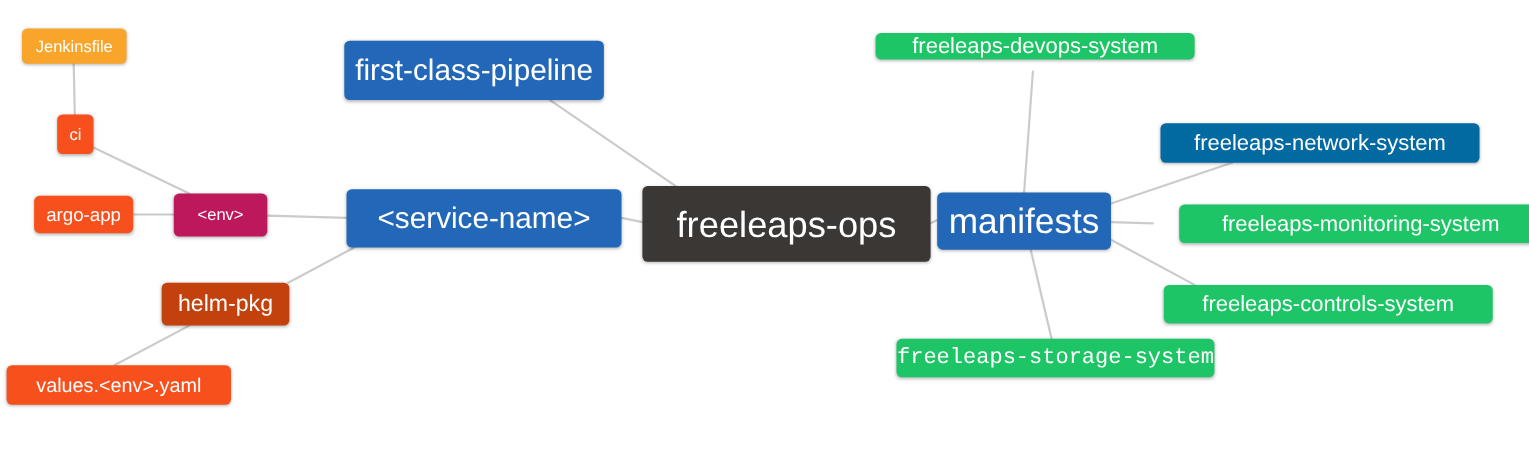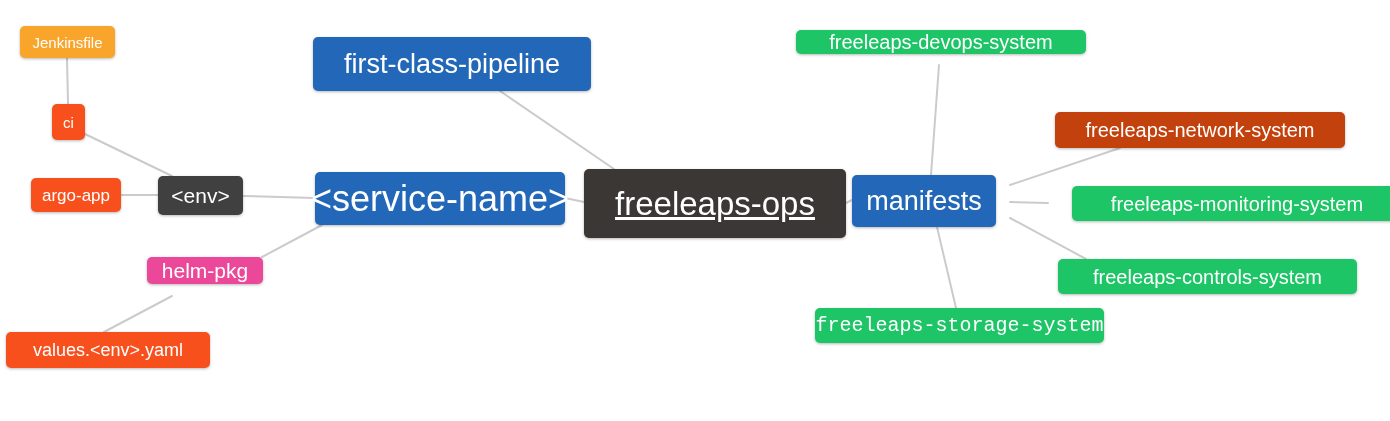--- a/index.html
+++ b/index.html
@@ -51,29 +51,29 @@
       <line x1="500" y1="91" x2="614" y2="169" stroke="#CBCBCB" stroke-width="2" stroke-linecap="round"></line>
       <line x1="565" y1="198" x2="584" y2="202" stroke="#CBCBCB" stroke-width="2" stroke-linecap="round"></line>
       <line x1="846" y1="203" x2="852" y2="200" stroke="#CBCBCB" stroke-width="2" stroke-linecap="round"></line>
       <line x1="931" y1="175" x2="939" y2="65" stroke="#CBCBCB" stroke-width="2" stroke-linecap="round"></line>
       <line x1="1010" y1="185" x2="1120" y2="148" stroke="#CBCBCB" stroke-width="2" stroke-linecap="round"></line>
       <line x1="1010" y1="202" x2="1048" y2="203" stroke="#CBCBCB" stroke-width="2" stroke-linecap="round"></line>
       <line x1="1010" y1="218" x2="1086" y2="259" stroke="#CBCBCB" stroke-width="2" stroke-linecap="round"></line>
       <line x1="937" y1="227" x2="956" y2="308" stroke="#CBCBCB" stroke-width="2" stroke-linecap="round"></line>
     </svg>
   <div>
-      <div class="node" style="left: 584px; top: 169px; width: 262px; height: 69px; font-size: 33px; background: rgb(59, 55, 52); text-decoration: underline;">freeleaps-ops</div>
-      <div class="node" style="left: 313px; top: 37px; width: 278px; height: 54px; font-size: 27px; background: rgb(35, 104, 184);">first-class-pipeline</div>
-      <div class="node" style="left: 315px; top: 172px; width: 250px; height: 53px; font-size: 36px; background: rgb(35, 104, 184);">&lt;service-name&gt;</div>
-      <div class="node" style="left: 852px; top: 175px; width: 144px; height: 52px; font-size: 27px; background: rgb(35, 104, 184);">manifests</div>
-      <div class="node" style="left: 158px; top: 176px; width: 85px; height: 39px; font-size: 21px; background: #404040;">&lt;env&gt;</div>
-      <div class="node" style="left: 147px; top: 257px; width: 116px; height: 27px; font-size: 21px; background: #ec4899;">helm-pkg</div>
+      <div class="node" style="left: 584px; top: 169px; width: 262px; height: 69px; font-size: 33px; background: rgb(59, 55, 52);">freeleaps-ops</div>
+      <div class="node" style="left: 313px; top: 37px; width: 236px; height: 54px; font-size: 27px; background: rgb(35, 104, 184);">first-class-pipeline</div>
+      <div class="node" style="left: 315px; top: 172px; width: 250px; height: 53px; font-size: 27px; background: rgb(35, 104, 184);">&lt;service-name&gt;</div>
+      <div class="node" style="left: 852px; top: 175px; width: 158px; height: 52px; font-size: 32px; background: rgb(35, 104, 184);">manifests</div>
+      <div class="node" style="left: 158px; top: 176px; width: 85px; height: 39px; font-size: 15px; background: #be185d;">&lt;env&gt;</div>
+      <div class="node" style="left: 147px; top: 257px; width: 116px; height: 39px; font-size: 21px; background: #c2410c;">helm-pkg</div>
       <div class="node" style="left: 52px; top: 104px; width: 33px; height: 36px; font-size: 15px; background: rgb(247, 80, 29);">ci</div>
       <div class="node" style="left: 31px; top: 178px; width: 90px; height: 34px; font-size: 17px; background: rgb(247, 80, 29); text-align: center;">argo-app</div>
       <div class="node" style="left: 20px; top: 26px; width: 95px; height: 32px; font-size: 15px; background: rgb(249, 164, 43);">Jenkinsfile</div>
       <div class="node" style="left: 6px; top: 332px; width: 204px; height: 36px; font-size: 18px; background: rgb(247, 80, 29);">values.&lt;env&gt;.yaml</div>
       <div class="node" style="left: 796px; top: 30px; width: 290px; height: 24px; font-size: 20px; background: rgb(30, 197, 102);">freeleaps-devops-system</div>
-      <div class="node" style="left: 1055px; top: 112px; width: 290px; height: 36px; font-size: 20px; background: #c2410c;">freeleaps-network-system</div>
+      <div class="node" style="left: 1055px; top: 112px; width: 290px; height: 36px; font-size: 20px; background: #0369a1;">freeleaps-network-system</div>
       <div class="node" style="left: 1048px; top: 186px; width: 330px; height: 35px; font-size: 20px; background: rgb(30, 197, 102); margin-left: 24px;">freeleaps-monitoring-system</div>
       <div class="node" style="left: 1058px; top: 259px; width: 299px; height: 35px; font-size: 20px; background: rgb(30, 197, 102);">freeleaps-controls-system</div>
       <div class="node" style="left: 815px; top: 308px; width: 289px; height: 35px; font-size: 20px; background: rgb(30, 197, 102); font-family: Liberation Mono, monospace;">freeleaps-storage-system</div>
     </div>
 </div>
 
 </body></html>

